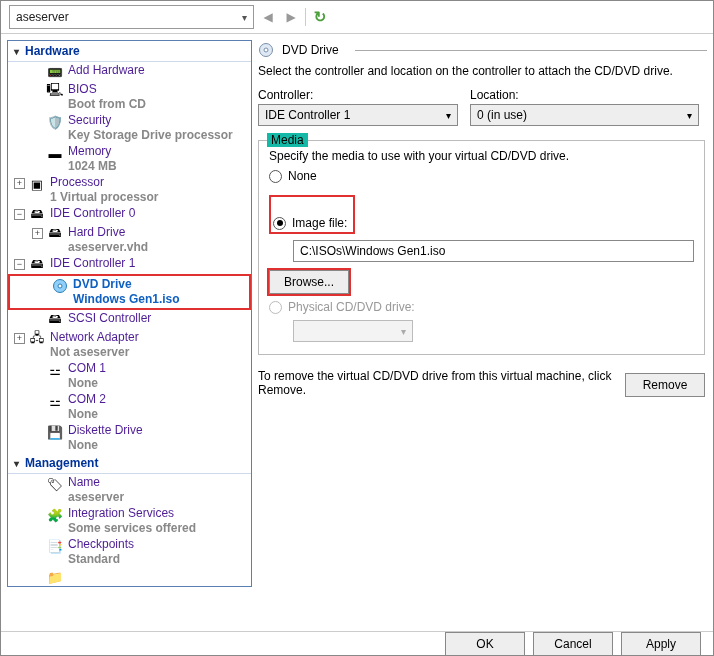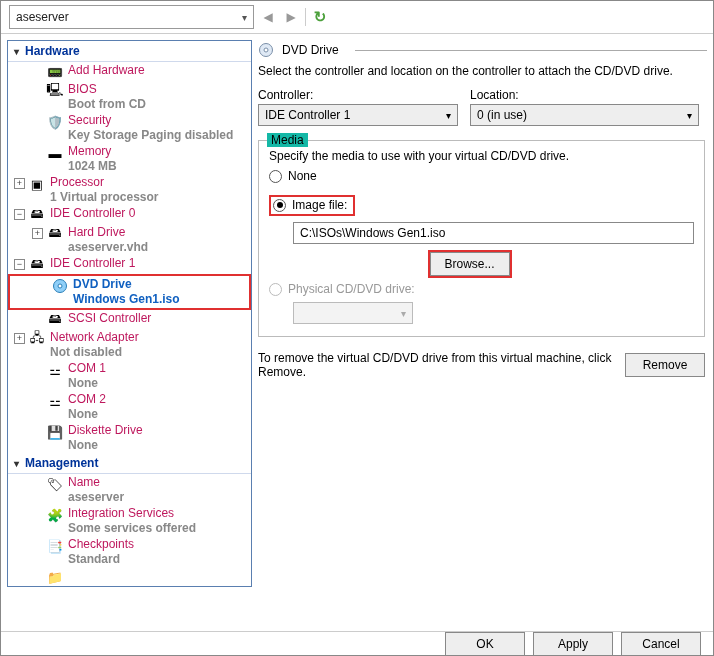--- a/index.html
+++ b/index.html
@@ -15,49 +15,49 @@
 .section-header { color:#003399; font-weight:bold; padding:3px 6px; border-bottom:1px solid #cfd9ec; display:flex; align-items:center; gap:6px; }
 .section-header .toggle { color:#333; font-size:10px; }
 .tree-item { display:flex; align-items:flex-start; padding:1px 0 1px 0; }
 .indent0 { padding-left: 6px; }
 .indent1 { padding-left: 24px; }
 .indent2 { padding-left: 42px; }
 .plusbox { width:11px; height:11px; border:1px solid #888; margin:3px 4px 0 0; display:flex; align-items:center; justify-content:center; font-size:9px; line-height:1; color:#444; background:#fff; flex-shrink:0; }
 .plusbox.blank { border:none; }
 .t-icon { width:16px; height:16px; margin:1px 5px 0 0; flex-shrink:0; display:flex; align-items:center; justify-content:center; font-size:13px; }
 .t-body { display:flex; flex-direction:column; }
-.t-label { color:#be185d; line-height:15px; }
+.t-label { color:#4c1d95; line-height:15px; }
 .t-sub { color:#888; line-height:14px;font-weight:bold; }
 .selected { border:2px solid #e03030; padding-bottom:2px; }
 .selected .t-label { color:#1060c0; font-weight:bold; }
 .selected .t-sub { color:#1060c0; font-weight:bold; }
 .selected .t-icon svg circle.disc { fill:#8fcff8; stroke:#2b7fb8; }
 .pane-title { display:flex; align-items:center; gap:8px; padding:2px 0 6px 2px; }
 .title-line { flex:1; height:1px; background:#aaa; margin-left:8px; }
 .desc { color:#000; margin:0 0 10px 2px; }
 .field-row { display:flex; gap:12px; margin:0 8px 6px 2px; }
 .field-col { flex:1; }
 .field-col.narrow { flex:0 0 200px; }
 .field-col.wide { flex:1; }
 .lbl { margin-bottom:2px; }
 .dropdown { height:22px; border:1px solid #888; background:#eee; display:flex; align-items:center; justify-content:space-between; padding:0 6px; }
 .fieldset { border:1px solid #bbb; margin:8px 2px 0 2px; padding:8px 10px 12px 10px; position:relative; }
 .fieldset .legend { position:absolute; top:-8px; left:8px; background:#14b8a6; padding:0 4px; }
 .radio-row { display:flex; align-items:center; gap:6px; margin:6px 0; }
 .radio { width:13px; height:13px; border:1px solid #555; border-radius:50%; display:flex; align-items:center; justify-content:center; }
 .radio .dot { width:6px; height:6px; background:#000; border-radius:50%; }
-.radio-row.highlight { border:2px solid #e03030; padding:1px 6px 2px 2px; display:inline-flex; }
+.radio-row.highlight { border:2px solid #e03030; padding:19px 6px 2px 2px; display:inline-flex; }
 .textfield { width: 401px; height:22px; border:1px solid #888; padding:0 6px; display:flex; align-items:center; margin-left:24px; }
 .btn { height:24px; min-width:80px; border:1px solid #888; background:#eee; display:inline-flex; align-items:center; justify-content:center; }
 .btn.highlight { outline:2px solid #e03030; outline-offset:0; }
-.browse-row { display:flex; justify-content:center; margin:8px 24px 0 0; }
+.browse-row { display:flex; justify-content:flex-start; margin:8px 24px 0 0; }
 .disabled { color:#999; }
 .radio.disabled{border-color:#bbb;}
 .phys-combo { width:120px; height:22px; border:1px solid #bbb; background:#f3f3f3; margin-left:24px; margin-top:4px; display:flex; align-items:center; justify-content:flex-end; padding:0 6px; color:#aaa; }
-.remove-row { display:flex; align-items:center; justify-content:space-between; margin:14px 2px 0 2px; gap:0; }
+.remove-row { display:flex; align-items:flex-end; justify-content:space-between; margin:14px 2px 0 2px; gap:0; }
 .bottom-bar { height:42px; border-top:1px solid #ccc; display:flex; justify-content:flex-end; align-items:center; gap:8px; padding:0 12px;margin-top:38px; }
 .chev{font-size:10px;}
 .disc-icon svg{display:block}
 </style>
 </head>
 <body>
 
 <div class="toolbar">
   <div class="combo">
     <span>aseserver</span>
@@ -92,21 +92,21 @@
           <span class="t-label">BIOS</span>
           <span class="t-sub">Boot from CD</span>
         </span>
     </div>
 
     <div class="tree-item indent1">
       <span class="plusbox blank"></span>
       <span class="t-icon">🛡️</span>
       <span class="t-body">
           <span class="t-label">Security</span>
-          <span class="t-sub">Key Storage Paging disabled</span>
+          <span class="t-sub">Key Storage Drive processor</span>
         </span>
     </div>
 
     <div class="tree-item indent1">
       <span class="plusbox blank"></span>
       <span class="t-icon">▬</span>
       <span class="t-body">
           <span class="t-label">Memory</span>
           <span class="t-sub">1024 MB</span>
         </span>
@@ -165,21 +165,21 @@
       <span class="t-body">
           <span class="t-label">SCSI Controller</span>
         </span>
     </div>
 
     <div class="tree-item indent0">
       <span class="plusbox">+</span>
       <span class="t-icon">🖧</span>
       <span class="t-body">
           <span class="t-label">Network Adapter</span>
-          <span class="t-sub">Not disabled</span>
+          <span class="t-sub">Not aseserver</span>
         </span>
     </div>
 
     <div class="tree-item indent1">
       <span class="plusbox blank"></span>
       <span class="t-icon">⚍</span>
       <span class="t-body">
           <span class="t-label">COM 1</span>
           <span class="t-sub">None</span>
         </span>
@@ -316,18 +316,18 @@
         </div>
     </div>
   </div>
 </div>
 
 <div class="bottom-bar">
   <div class="btn">
       <span>OK</span>
     </div>
   <div class="btn">
+      <span>Cancel</span>
+    </div>
+  <div class="btn">
       <span>Apply</span>
     </div>
-  <div class="btn">
-      <span>Cancel</span>
-    </div>
 </div>
 
 </body></html>

